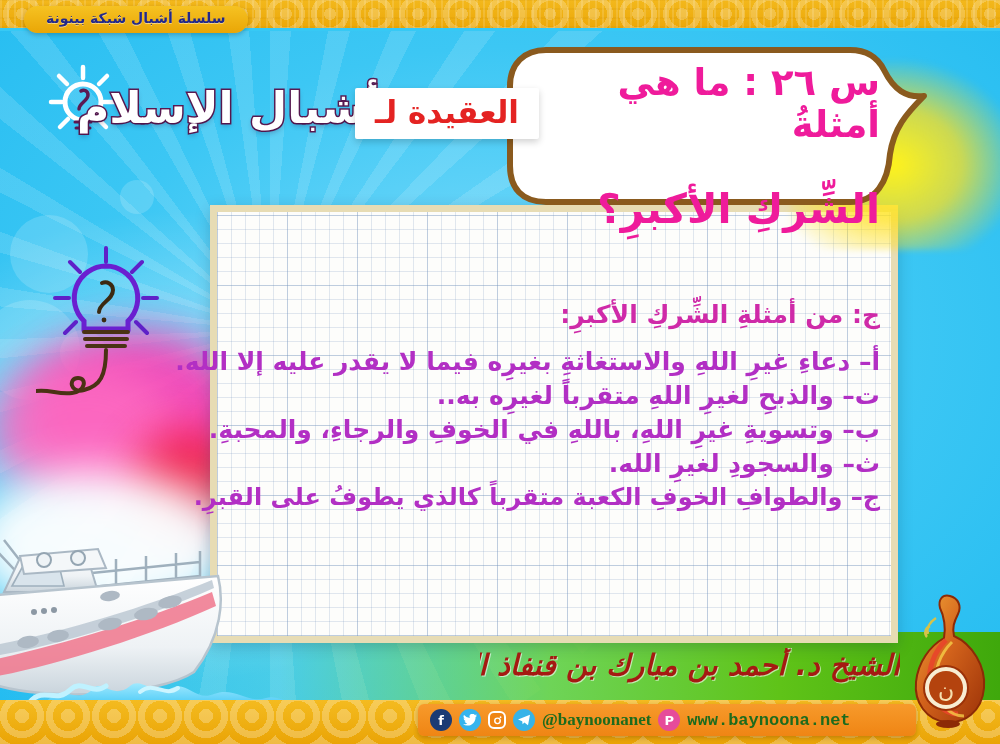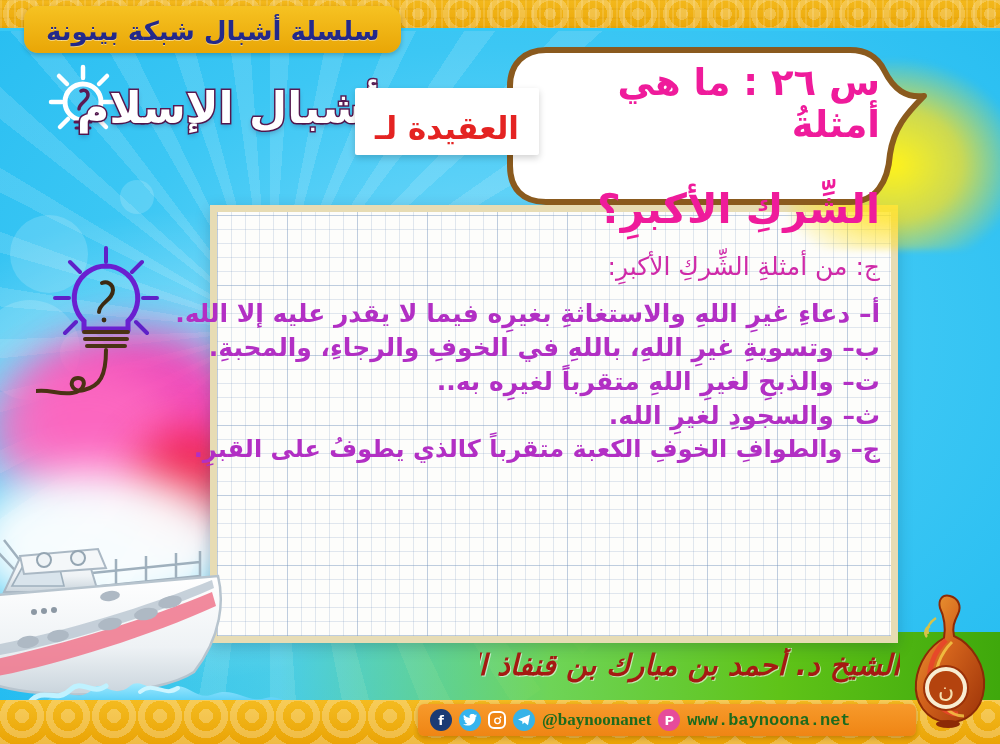--- a/index.html
+++ b/index.html
@@ -36,31 +36,31 @@
   .topband::after{
     content:"";position:absolute;inset:0;
     background:repeating-radial-gradient(circle at 22px 14px, rgba(255,255,255,.22) 0 6px, rgba(255,255,255,0) 6px 13px);
     background-size:44px 28px;
   }
 
   
   .series-ribbon{
     position:absolute;top:6px;right:auto;left:24px;
     background:linear-gradient(#f6c222,#e9a606);
-    color:#23298a;padding:10px 22px 7px;border-radius:14px;
+    color:#23298a;padding:4px 22px 7px;border-radius:14px;
     box-shadow:0 2px 5px rgba(0,0,0,.22);
-    font-size:26px;font-weight:bold;letter-spacing:.5px;
+    font-size:14px;font-weight:bold;letter-spacing:.5px;
     text-shadow:0 1px 0 rgba(255,255,255,.45);
     z-index:6;
   }
 
   
   .red-label{
     position:absolute;left:355px;top:88px;
-    background:#fff;padding:22px 20px 9px;border-radius:2px;
+    background:#fff;padding:6px 20px 9px;border-radius:2px;
     box-shadow:0 3px 7px rgba(0,0,0,.18);
     color:#e42322;font-size:31px;font-weight:bold;
     z-index:5;white-space:nowrap;
   }
 
   
   .headline{
     position:absolute;left:80px;top:82px;width:300px;
     text-align:center;color:#ffffff;font-size:44px;font-weight:bold;
     -webkit-text-stroke:3px #5b1a52;
@@ -105,21 +105,21 @@
     z-index:2;
   }
   .bubble-text .l1{font-size:37px;display:block;}
   .bubble-text .l2{font-size:41px;display:block;margin-top:40px;}
 
   
   .body-wrap{
     position:absolute;left:228px;top:252px;width:652px;
     z-index:5;text-align:right;color:#c02bbf;
   }
-  .body-wrap .lead{font-size:25px;font-weight:normal;color:#cf2aa8;margin-bottom:18px;}
+  .body-wrap .lead{font-size:25px;font-weight:bold;color:#cf2aa8;margin-bottom:18px;margin-top:48px;}
   .body-wrap .item{font-size:25px;font-weight:bold;margin-bottom:5px;color:#b22fc4;white-space:nowrap;}
   .body-wrap .item.small{font-size:24px;}
 
   
   .signature{
     position:absolute;left:480px;top:648px;width:420px;height:46px;
     z-index:7;text-align:center;color:#a51a12;font-size:29px;font-weight:bold;
     font-style:italic;
     text-shadow:1px 1px 0 rgba(255,255,255,.6);
     white-space:nowrap;overflow:hidden;
@@ -235,22 +235,22 @@
     </svg>
     <div class="bubble-text">
       <span class="l1">س ٢٦ : ما هي أمثلةُ</span>
       <span class="l2">الشِّركِ الأكبرِ؟</span>
     </div>
   </div>
 
   <div class="body-wrap">
     <div class="lead">ج: من أمثلةِ الشِّركِ الأكبرِ:</div>
     <div class="item">أ– دعاءِ غيرِ اللهِ والاستغاثةِ بغيرِه فيما لا يقدر عليه إلا الله.</div>
+    <div class="item">ت– والذبحِ لغيرِ اللهِ متقرباً لغيرِه به..</div>
     <div class="item">ب– وتسويةِ غيرِ اللهِ، باللهِ في الخوفِ والرجاءِ، والمحبةِ.</div>
-    <div class="item">ت– والذبحِ لغيرِ اللهِ متقرباً لغيرِه به..</div>
     <div class="item">ث– والسجودِ لغيرِ الله.</div>
     <div class="item small">ج– والطوافِ الخوفِ الكعبة متقرباً كالذي يطوفُ على القبرِ.</div>
   </div>
 
   <div class="bottom-green"></div>
 
   <div class="boat">
     <svg viewBox="0 0 290 230" xmlns="http://www.w3.org/2000/svg">
       <defs>
         <linearGradient id="hull" x1="0" y1="0" x2="0" y2="1">

